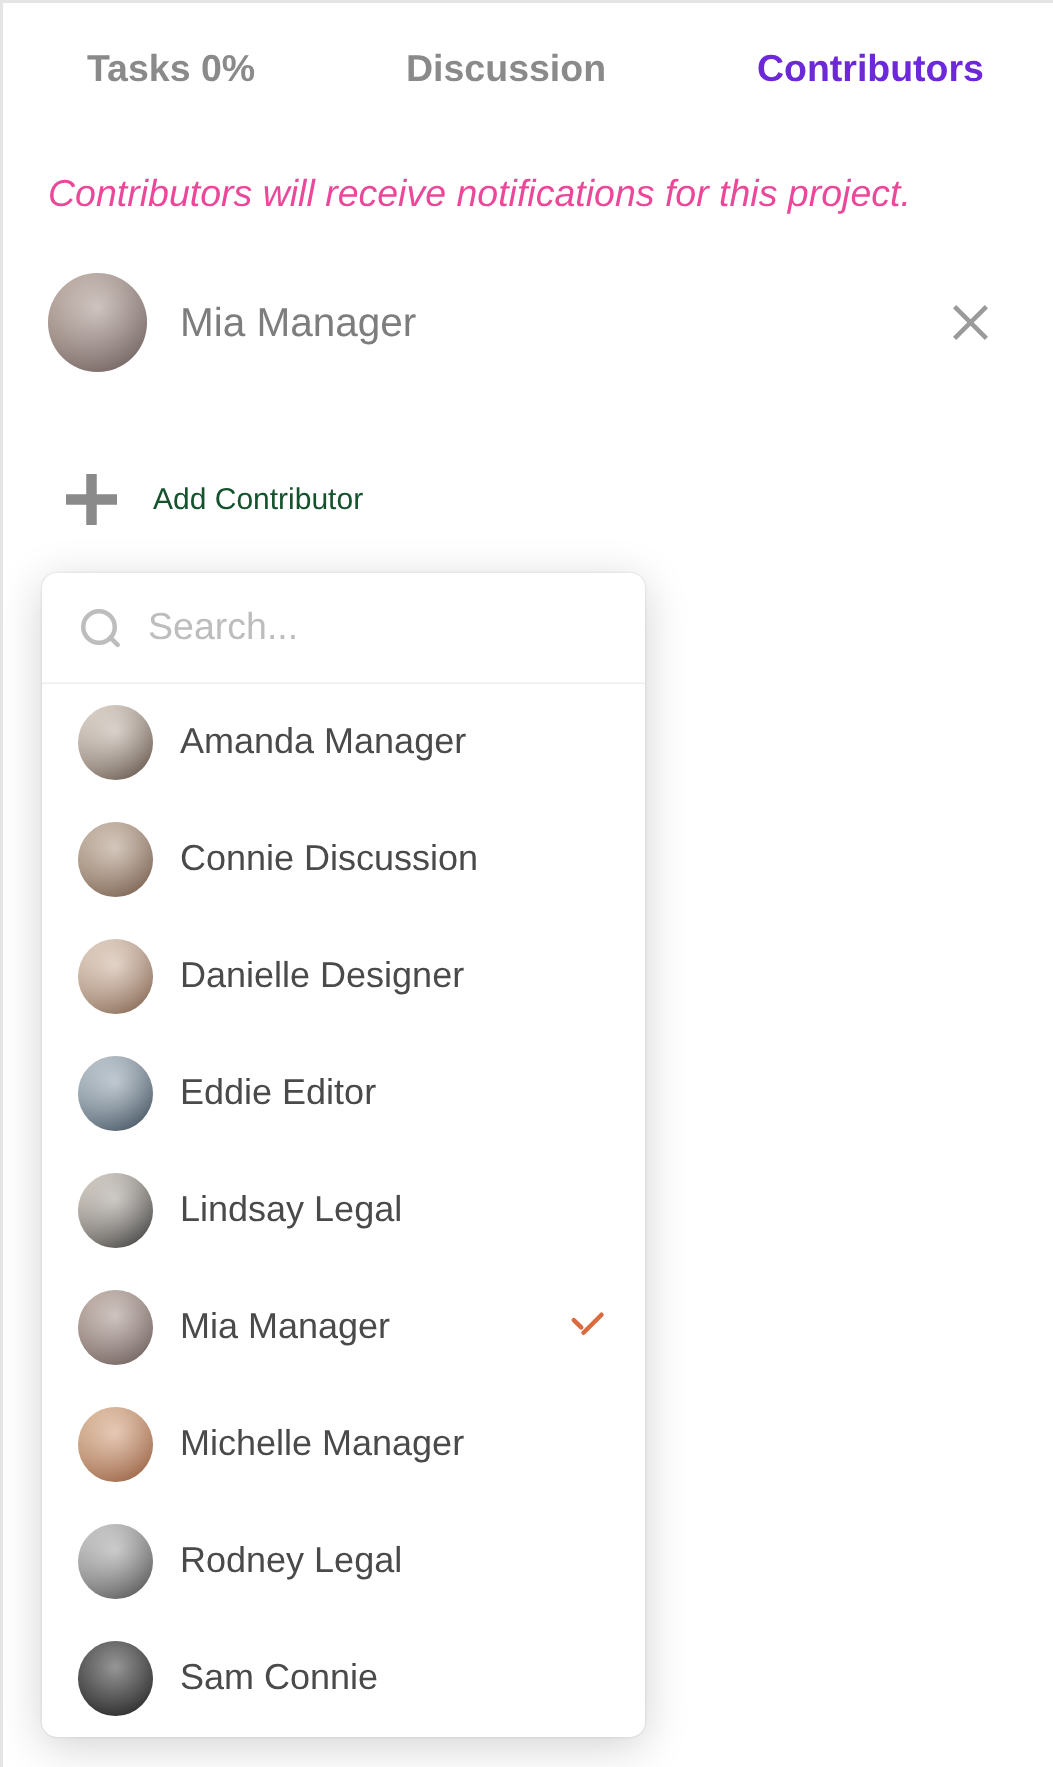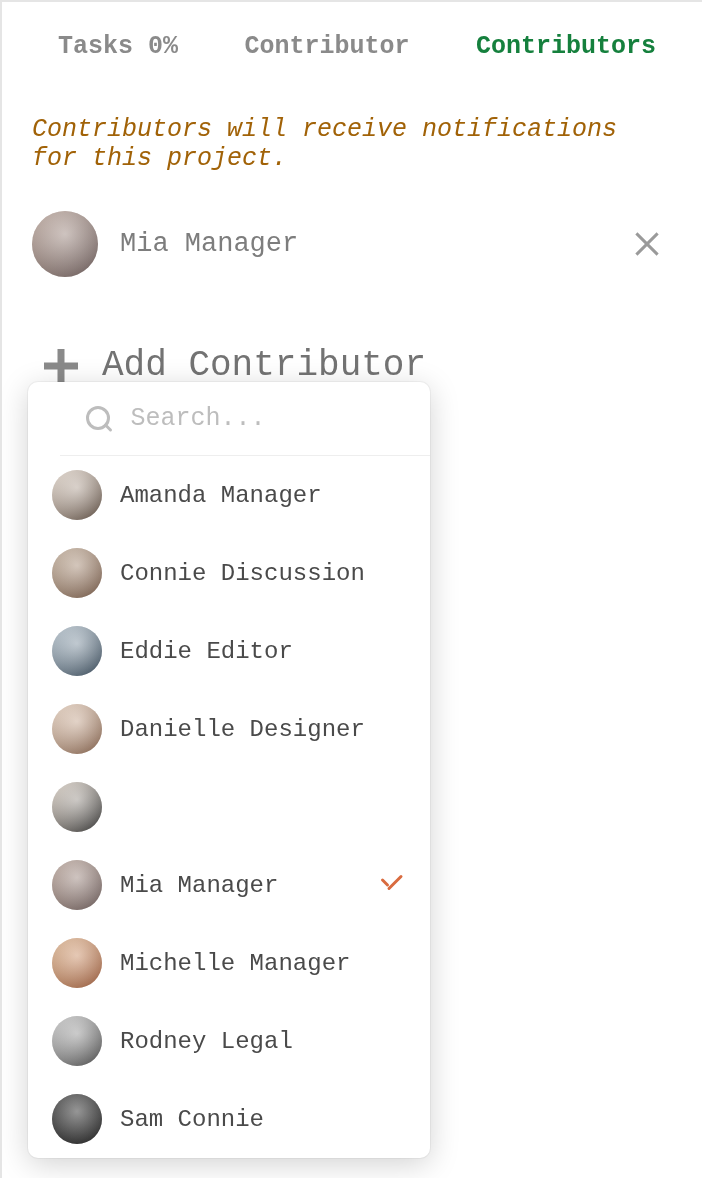--- a/index.html
+++ b/index.html
@@ -1,15 +1,15 @@
 <!DOCTYPE html>
 <html><head>
 <meta charset="utf-8">
 <style>
-  * { box-sizing: border-box; margin: 0; padding: 0; font-family: Liberation Mono, monospace; }
+  * { box-sizing: border-box; margin: 0; padding: 0; }
   body {
     font-family: -apple-system, BlinkMacSystemFont, "Segoe UI", Helvetica, Arial, sans-serif;
     background: #fff;
     width: 702px;
     height: 1178px;
     overflow: hidden;
     border-top: 2px solid #e5e5e5;
     border-left: 2px solid #e5e5e5;
     position: relative;
   }
@@ -19,26 +19,26 @@
     align-items: center;
     padding: 30px 46px 24px 56px;
   }
   .tab {
     font-size: 25px;
     font-weight: 600;
     color: #8a8a8a;
     cursor: pointer;
   }
   .tab.active {
-    color: #15803d;
+    color: #6d28d9;
   }
   .info-text {
     font-size: 25px;
     font-style: italic;
-    color: #a16207;
+    color: #ec4899;
     padding: 30px 30px 20px 30px;
   }
   .contributor-row {
     display: flex;
     align-items: center;
     padding: 18px 40px 18px 30px;
   }
   .avatar {
     width: 66px;
     height: 66px;
@@ -94,40 +94,39 @@
   .plus-icon::before, .plus-icon::after {
     content:"";
     position:absolute;
     background:#8a8a8a;
     left:50%; top:50%;
     transform:translate(-50%,-50%);
   }
   .plus-icon::before { width: 34px; height: 7px; }
   .plus-icon::after { width: 7px; height: 34px; }
   .add-label {
-    font-size: 36px;
-    color: #737373;
+    font-size: 20px;
+    color: #14532d;
   }
 
   .dropdown {
     position: absolute;
     left: 26px;
     top: 380px;
     width: 402px;
     background: #fff;
     border-radius: 10px;
     box-shadow: 0 6px 30px rgba(0,0,0,0.18), 0 0 0 1px rgba(0,0,0,0.04);
     overflow: hidden;
   }
   .search-row {
     display:flex;
     align-items:center;
     padding: 22px 20px 22px 26px;
     border-bottom: 1px solid #eee;
-    margin-left: 32px;
   }
   .search-icon {
     width: 26px; height:26px; position:relative; margin-right: 22px;
   }
   .search-icon::before{
     content:"";
     position:absolute;
     width:18px;height:18px;
     border:3px solid #bdbdbd;
     border-radius:50%;
@@ -197,21 +196,21 @@
   .av-6{background:linear-gradient(135deg,#bfa79b,#6e5c5a);}
   .av-7{background:linear-gradient(135deg,#e8b98f,#a55c38);}
   .av-8{background:linear-gradient(135deg,#cfcfcf,#4a4a4a);}
   .av-9{background:linear-gradient(135deg,#3a3a3a,#1a1a1a);}
 </style>
 </head>
 <body>
 
 <div class="tabs">
   <div class="tab">Tasks  0%</div>
-  <div class="tab">Contributor</div>
+  <div class="tab">Discussion</div>
   <div class="tab active">Contributors</div>
 </div>
 
 <div class="info-text">Contributors will receive notifications for this project.</div>
 
 <div class="contributor-row">
   <div class="avatar av-6"></div>
   <div class="contributor-name">Mia Manager</div>
   <div class="remove-icon"></div>
 </div>
@@ -229,29 +228,30 @@
   <div class="dropdown-list">
     <div class="dropdown-item">
       <div class="avatar av-1"></div>
       <div class="item-name">Amanda Manager</div>
     </div>
     <div class="dropdown-item">
       <div class="avatar av-2"></div>
       <div class="item-name">Connie Discussion</div>
     </div>
     <div class="dropdown-item">
+      <div class="avatar av-3"></div>
+      <div class="item-name">Danielle Designer</div>
+    </div>
+    <div class="dropdown-item">
       <div class="avatar av-4"></div>
       <div class="item-name">Eddie Editor</div>
     </div>
     <div class="dropdown-item">
-      <div class="avatar av-3"></div>
-      <div class="item-name">Danielle Designer</div>
-    </div>
-    <div class="dropdown-item">
       <div class="avatar av-5"></div>
+      <div class="item-name">Lindsay Legal</div>
     </div>
     <div class="dropdown-item">
       <div class="avatar av-6"></div>
       <div class="item-name">Mia Manager</div>
       <div class="check-icon"></div>
     </div>
     <div class="dropdown-item">
       <div class="avatar av-7"></div>
       <div class="item-name">Michelle Manager</div>
     </div>

